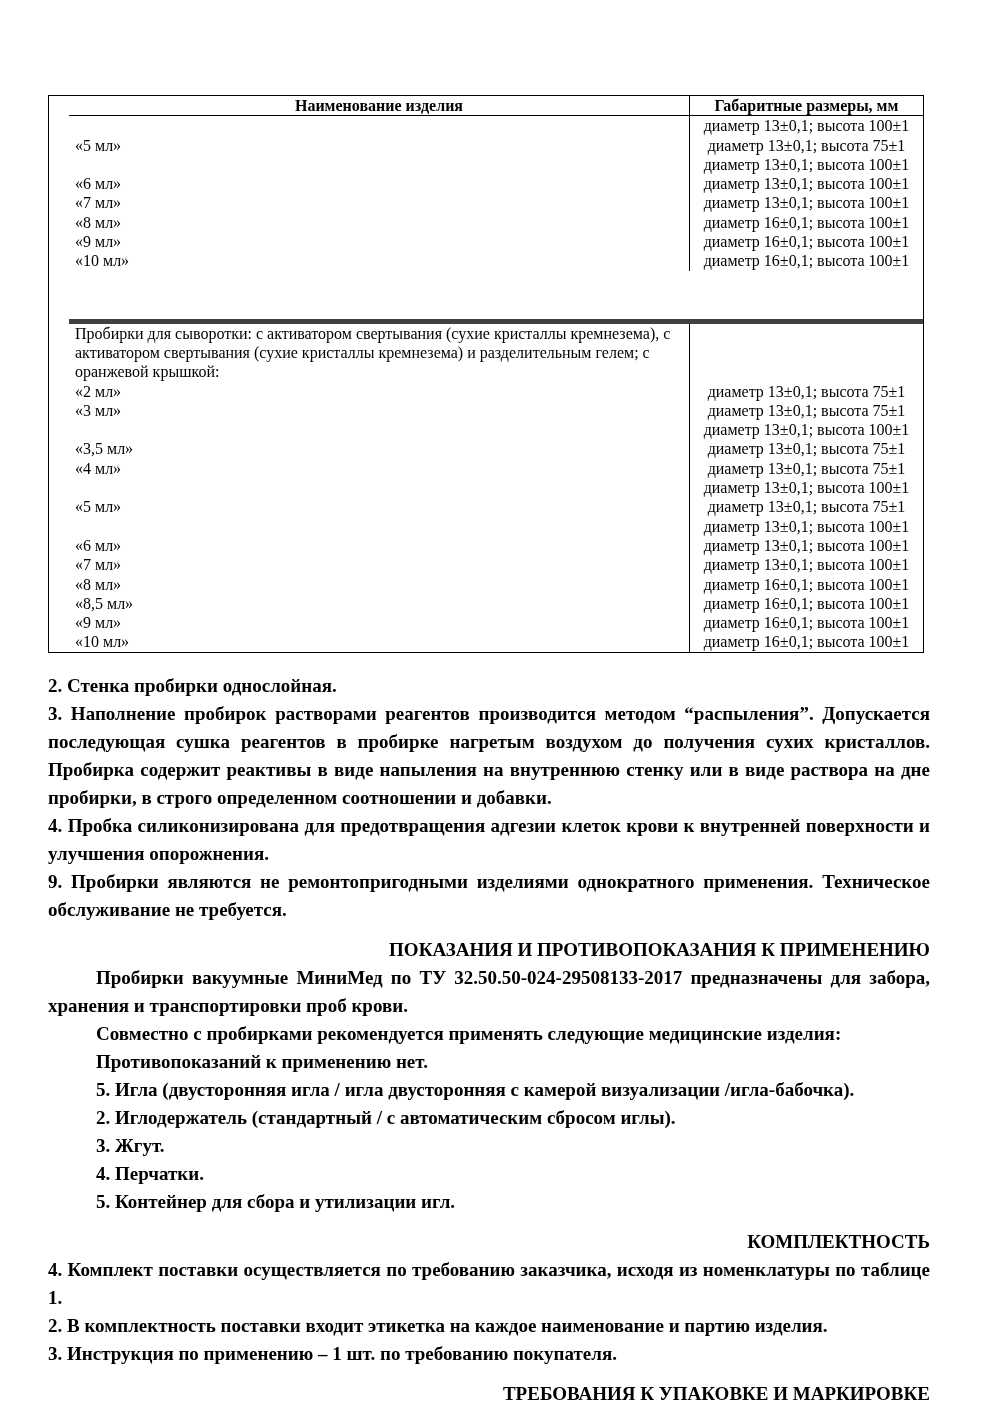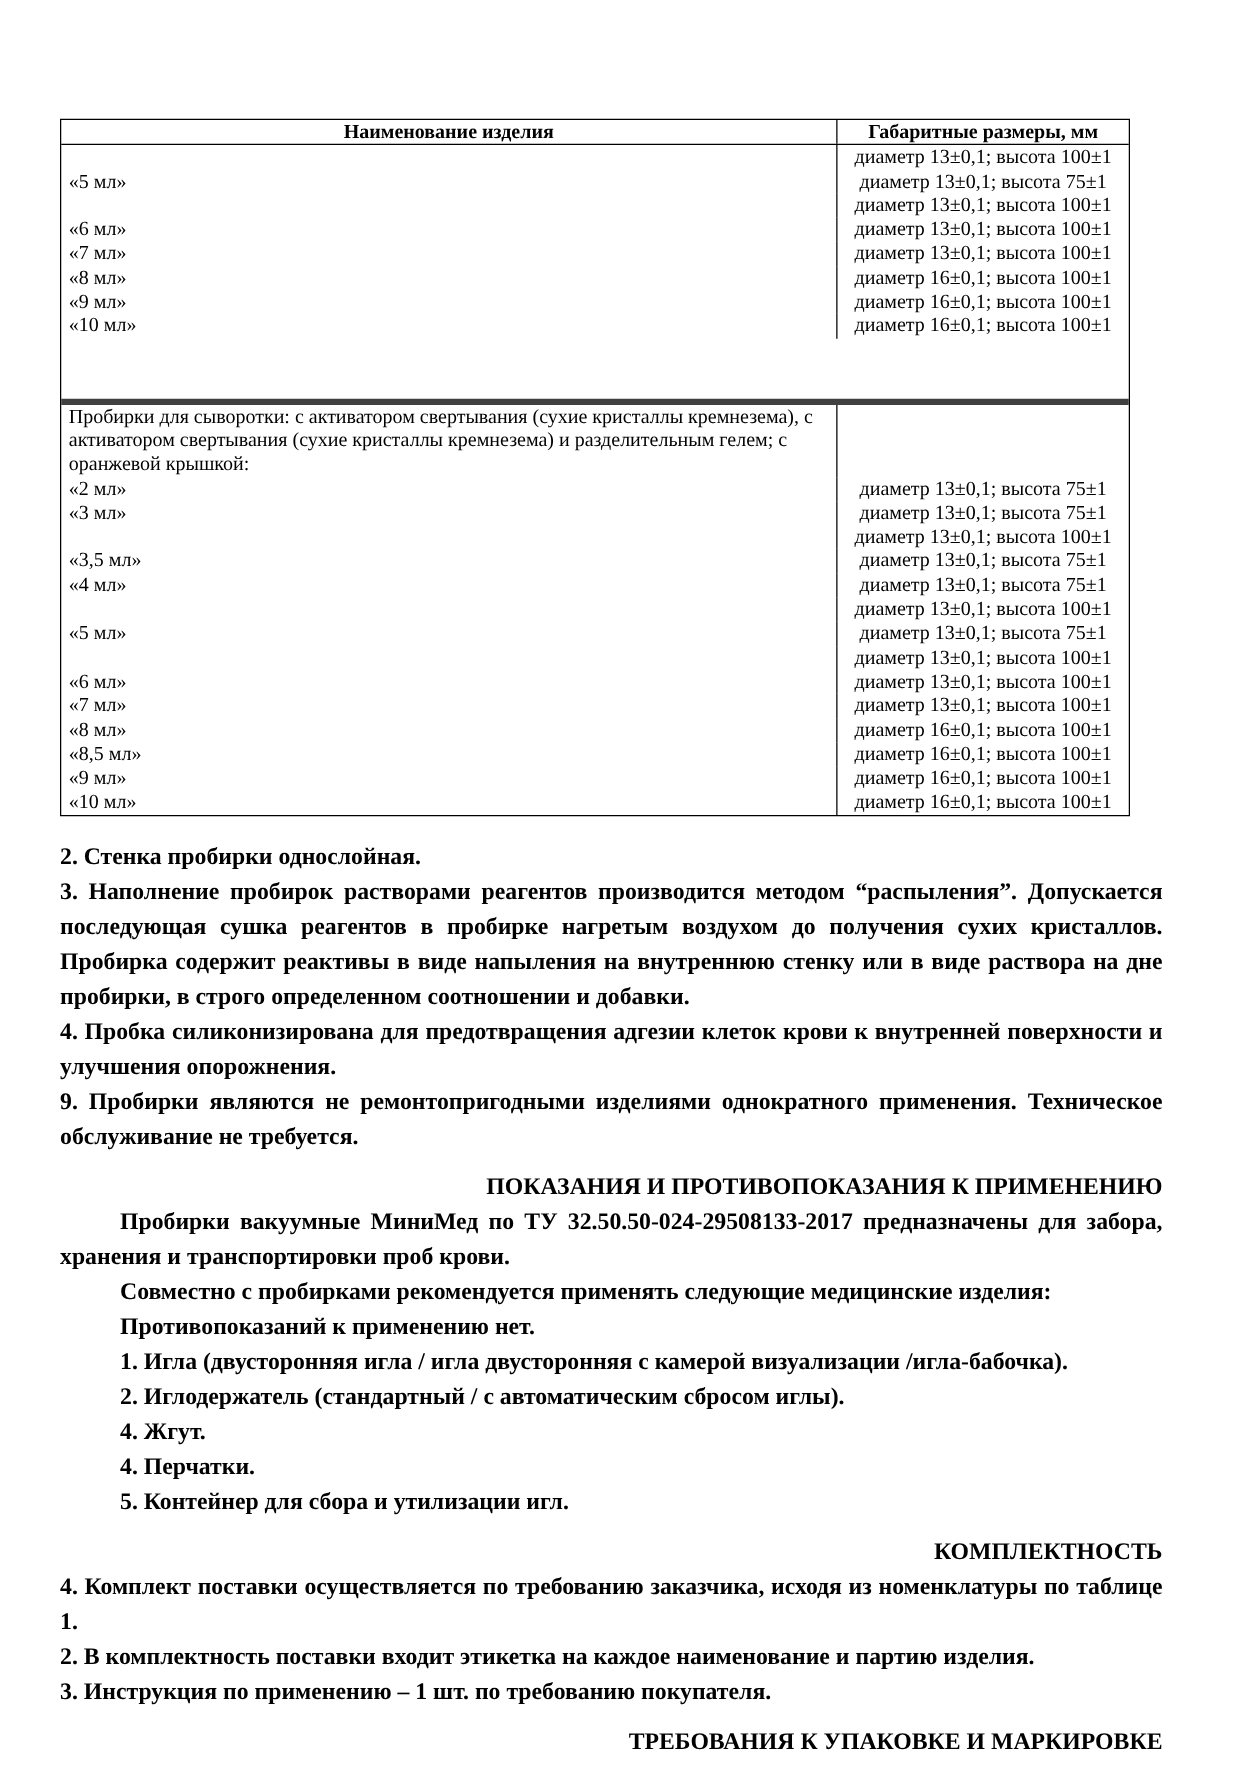--- a/index.html
+++ b/index.html
@@ -14,20 +14,21 @@
     width:1000px; height:1414px;
     padding:95px 70px 0 48px;
   }
 
   
   .doc-table {
     width:854px;
     border:1px solid #000;
     font-size:16px;
     line-height:19.3px;
+    padding-left:20px;
   }
   .trow { display:flex; align-items:stretch; }
   .tleft { flex:1; padding:0 6px; min-height:19.3px; }
   .tright {
     width:233px; flex:0 0 233px;
     border-left:1px solid #000;
     text-align:center;
     min-height:19.3px;
   }
   .trow.thead { border-bottom:1px solid #000; font-weight:bold; }
@@ -168,23 +169,23 @@
   <div class="body-text">
     <p class="p">2. Стенка пробирки однослойная.</p>
     <p class="p just">3. Наполнение пробирок растворами реагентов производится методом “распыления”. Допускается последующая сушка реагентов в пробирке нагретым воздухом до получения сухих кристаллов. Пробирка содержит реактивы в виде напыления на внутреннюю стенку или в виде раствора на дне пробирки, в строго определенном соотношении и добавки.</p>
     <p class="p just">4. Пробка силиконизирована для предотвращения адгезии клеток крови к внутренней поверхности и улучшения опорожнения.</p>
     <p class="p just">9. Пробирки являются не ремонтопригодными изделиями однократного применения. Техническое обслуживание не требуется.</p>
 
     <p class="h">ПОКАЗАНИЯ И ПРОТИВОПОКАЗАНИЯ К ПРИМЕНЕНИЮ</p>
     <p class="p just ind">Пробирки вакуумные МиниМед по ТУ 32.50.50-024-29508133-2017 предназначены для забора, хранения и транспортировки проб крови.</p>
     <p class="p ind">Совместно с пробирками рекомендуется применять следующие медицинские изделия:</p>
     <p class="p ind">Противопоказаний к применению нет.</p>
-    <p class="p li">1. Игла (двусторонняя игла / игла двусторонняя с камерой визуализации /игла-бабочка).</p>
+    <p class="p li">5. Игла (двусторонняя игла / игла двусторонняя с камерой визуализации /игла-бабочка).</p>
     <p class="p li">2. Иглодержатель (стандартный / с автоматическим сбросом иглы).</p>
-    <p class="p li">4. Жгут.</p>
+    <p class="p li">3. Жгут.</p>
     <p class="p li">4. Перчатки.</p>
     <p class="p li">5. Контейнер для сбора и утилизации игл.</p>
 
     <p class="h">КОМПЛЕКТНОСТЬ</p>
     <p class="p just">4. Комплект поставки осуществляется по требованию заказчика, исходя из номенклатуры по таблице 1.</p>
     <p class="p">2. В комплектность поставки входит этикетка на каждое наименование и партию изделия.</p>
     <p class="p">3. Инструкция по применению – 1 шт. по требованию покупателя.</p>
 
     <p class="h">ТРЕБОВАНИЯ К УПАКОВКЕ И МАРКИРОВКЕ</p>
     <p class="p sub">Маркировка</p>

